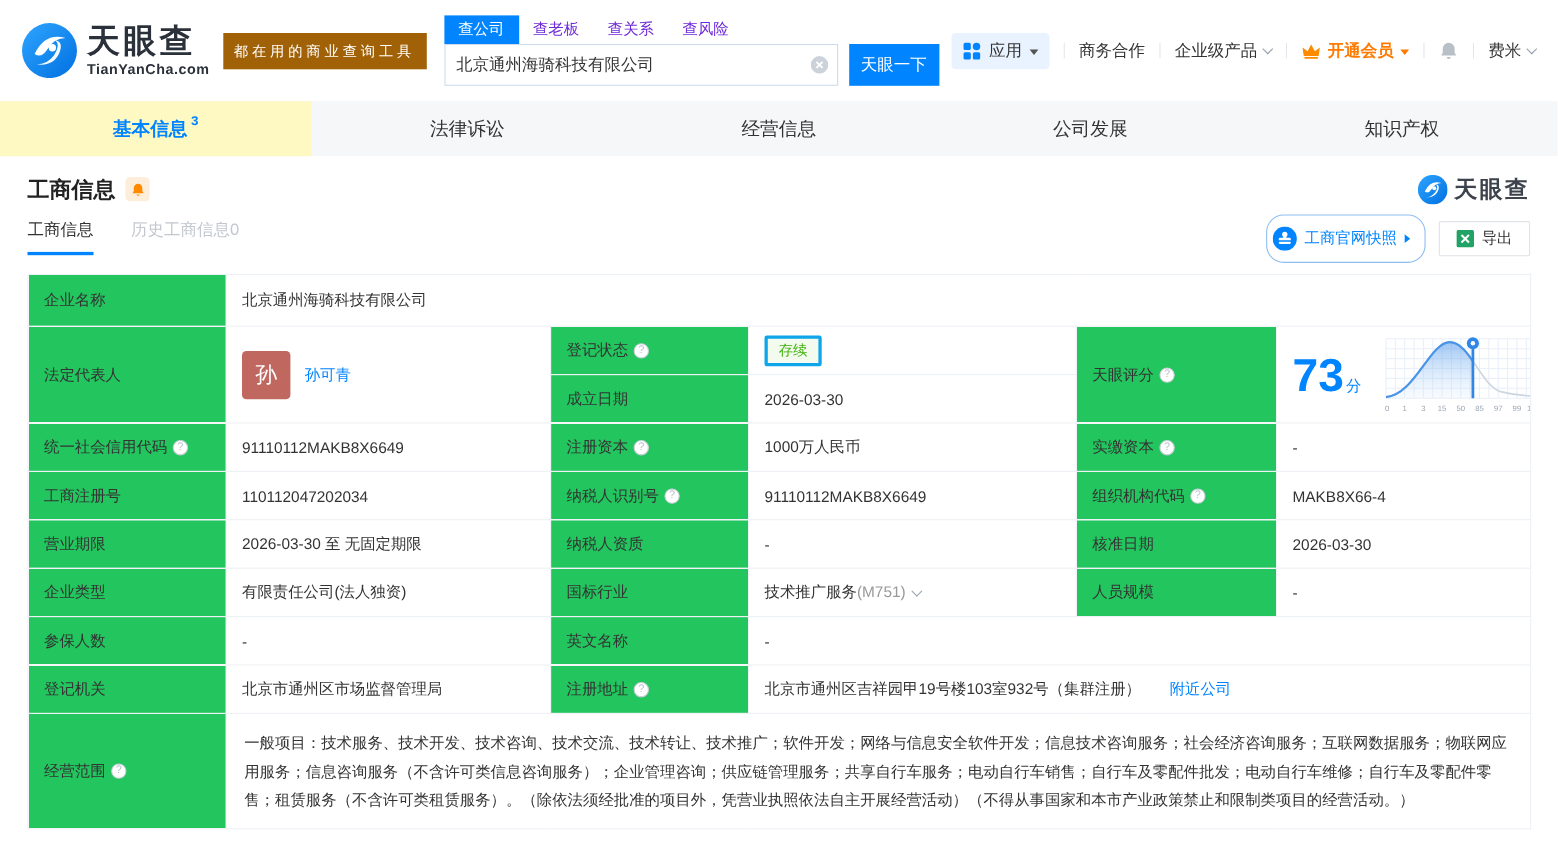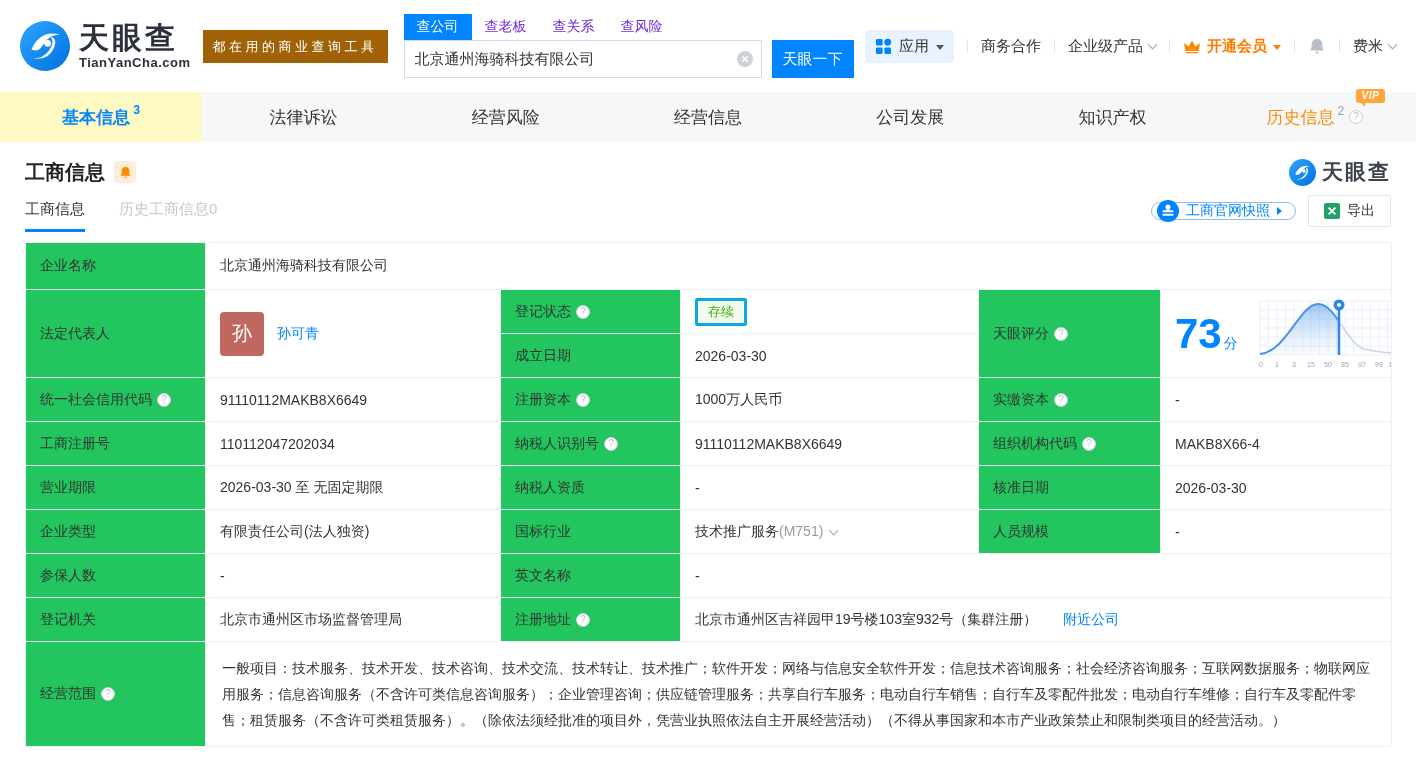--- a/index.html
+++ b/index.html
@@ -63,21 +63,21 @@
      align-items:center; justify-content:center; margin-left:9px; cursor:pointer; }
   .watermark { margin-left:auto; display:flex; align-items:center; gap:6px; }
   .watermark .wm-text { font-size:21px; font-weight:700; color:#3d434c; letter-spacing:2px; }
 
   
   .subtab-row { display:flex; align-items:flex-start; padding:14px 25px 0; }
   .subtab { font-size:15px; color:#333; margin-right:34px; padding-bottom:13px; position:relative; cursor:pointer; }
   .subtab.active::after { content:''; position:absolute; left:0; right:0; bottom:0; height:3px; background:#0084ff; }
   .subtab.dim { color:#c3c7cf; }
   .subtab-actions { margin-left:auto; display:flex; gap:12px; align-items:center; margin-top:-5px; }
-  .btn-snapshot { display:flex; align-items:center; gap:7px; height:18px; padding:0 13px 0 5px;
+  .btn-snapshot { display:flex; align-items:center; gap:7px; height:44px; padding:0 13px 0 5px;
      border:1px solid #8fbdf2; border-radius:16px; background:#fff; color:#0084ff; font-size:14px; cursor:pointer;text-align:right; }
   .tri-right { width:0; height:0; border-top:4px solid transparent; border-bottom:4px solid transparent;
      border-left:5px solid #0084ff; }
   .btn-export { display:flex; align-items:center; gap:7px; height:32px; padding:0 15px;
      border:1px solid #e0e3e8; border-radius:2px; background:#fff; color:#333; font-size:14px; cursor:pointer; }
 
   
   .info-table { width:1366px; margin:10px 25px 0; border-collapse:collapse; table-layout:fixed; }
   .info-table td { border:1px solid #edf0f4; height:44px; padding:0 14px; font-size:14px; color:#333;
      background:#fff; white-space:nowrap; overflow:hidden; }
@@ -194,38 +194,27 @@
   <div class="main-tab active">
     <span class="tab-inner">
       <span>基本信息</span>
       <span class="tab-count">3</span>
     </span>
   </div>
   <div class="main-tab">
     <span>法律诉讼</span>
   </div>
   <div class="main-tab">
-    <span>经营风险</span>
-  </div>
-  <div class="main-tab">
     <span>经营信息</span>
   </div>
   <div class="main-tab">
     <span>公司发展</span>
   </div>
   <div class="main-tab">
     <span>知识产权</span>
-  </div>
-  <div class="main-tab history">
-    <span class="tab-inner">
-      <span class="vip-badge">VIP</span>
-      <span>历史信息</span>
-      <span class="tab-count">2</span>
-      <span class="help-circle">?</span>
-    </span>
   </div>
 </div>
 
 <div class="section-head">
   <span class="section-title">工商信息</span>
   <span class="bell-badge">
     <svg width="13" height="13" viewBox="0 0 20 20">
       <path d="M10 1.5a6 6 0 0 0-6 6v4.5L2.2 15h15.6L16 12V7.5a6 6 0 0 0-6-6z" fill="#ff8a00"></path>
       <path d="M8 16.5a2 2 0 0 0 4 0z" fill="#ff8a00"></path>
     </svg>

